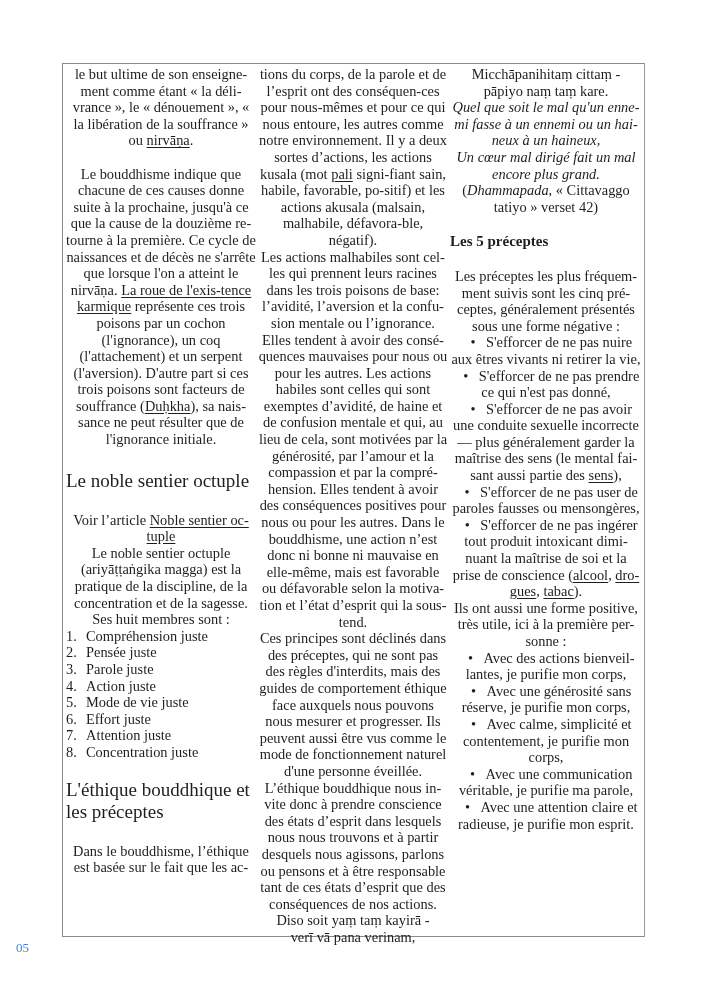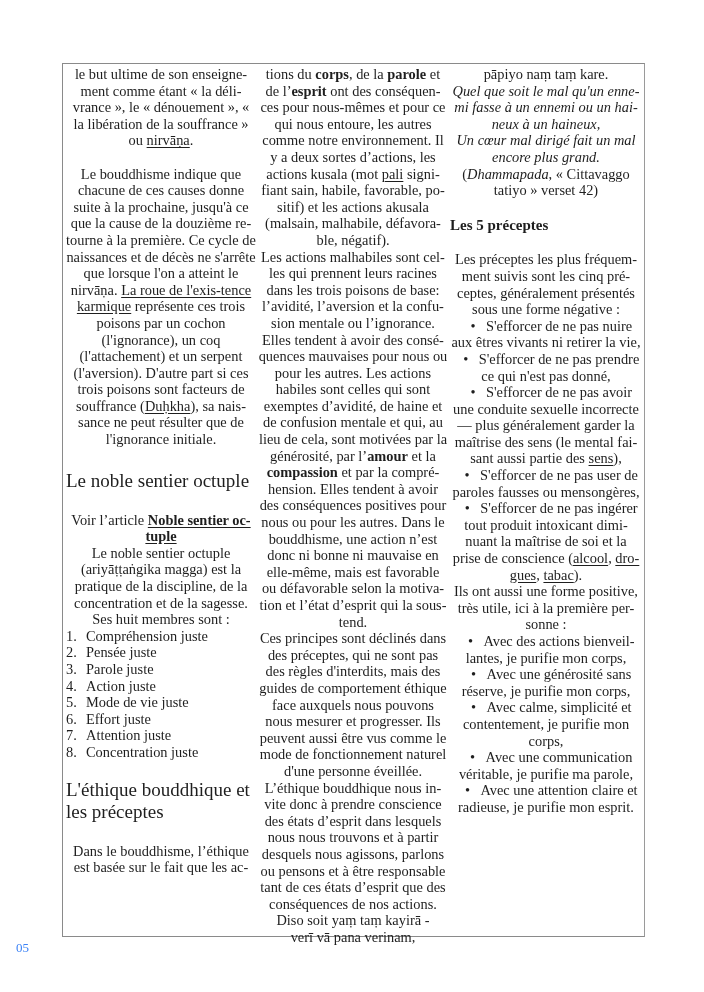--- a/index.html
+++ b/index.html
@@ -7,21 +7,21 @@
       font-family: "Liberation Serif", "DejaVu Serif", serif; color: #1e1e1e; }
     .frame { position: absolute; left: 62px; top: 63px; width: 583px; height: 874px;
       border: 1px solid #8a8a8a; border-right-color: #9a9a9a; box-sizing: border-box; }
     .col { position: absolute; top: 66px; font-size: 14.4px; line-height: 16.6px; }
     .c1 { left: 66px; width: 190px; }
     .c2 { left: 258px; width: 190px; }
     .c3 { left: 450px; width: 192px; }
     p { margin: 0; text-align: center; }
     .gap { height: 16.6px; }
     .u { text-decoration: underline; text-underline-offset: 2px; }
-    .b { font-weight: bold; }
+    .b { font-weight: normal; }
     .i { font-style: italic; }
     h2 { font-size: 19px; line-height: 22px; font-weight: normal; margin: 0; }
     h3 { font-size: 15px; line-height: 16.6px; font-weight: bold; margin: 0; }
     ol { margin: 0; padding: 0; list-style: none; }
     ol li { display: flex; }
     ol li .num { width: 20px; flex: none; }
     .bullet { display: inline-block; width: 26px; }
     .pageno { position: absolute; top: 940px; left: 16px; width: 704px; 
       font-size: 13px; color: #3b82f6; }
   </style>
@@ -82,20 +82,21 @@
 <div class="col c2">
   <p><span>tions du </span><span class="b">corps</span><span>, de la </span><span class="b">parole</span><span> et de l’</span><span class="b">esprit</span><span> ont des conséquen-ces pour nous-mêmes et pour ce qui nous entoure, les autres comme notre environnement. Il y a deux sortes d’actions, les actions kusala (mot </span><span class="u">pali</span><span> signi-fiant sain, habile, favorable, po-sitif) et les actions akusala (malsain, malhabile, défavora-ble, négatif).</span></p>
   <p><span>Les actions malhabiles sont cel-les qui prennent leurs racines dans les trois poisons de base: l’avidité, l’aversion et la confu-sion mentale ou l’ignorance. Elles tendent à avoir des consé-quences mauvaises pour nous ou pour les autres. Les actions habiles sont celles qui sont exemptes d’avidité, de haine et de confusion mentale et qui, au lieu de cela, sont motivées par la générosité, par l’</span><span class="b">amour</span><span> et la </span><span class="b">compassion</span><span> et par la compré-hension. Elles tendent à avoir des conséquences positives pour nous ou pour les autres. Dans le bouddhisme, une action n’est donc ni bonne ni mauvaise en elle-même, mais est favorable ou défavorable selon la motiva-tion et l’état d’esprit qui la sous-tend.</span></p>
   <p>Ces principes sont déclinés dans des préceptes, qui ne sont pas des règles d'interdits, mais des guides de comportement éthique face auxquels nous pouvons nous mesurer et progresser. Ils peuvent aussi être vus comme le mode de fonctionnement naturel d'une personne éveillée.</p>
   <p>L’éthique bouddhique nous in-vite donc à prendre conscience des états d’esprit dans lesquels nous nous trouvons et à partir desquels nous agissons, parlons ou pensons et à être responsable tant de ces états d’esprit que des conséquences de nos actions.</p>
   <p>Diso soit yaṃ taṃ kayirā -</p>
   <p>verī vā pana verinam,</p>
 </div>
 
 <div class="col c3">
+  <p>Micchāpanihitaṃ cittaṃ -</p>
   <p>pāpiyo naṃ taṃ kare.</p>
   <p class="i">Quel que soit le mal qu'un enne-mi fasse à un ennemi ou un hai-neux à un haineux,</p>
   <p class="i">Un cœur mal dirigé fait un mal encore plus grand.</p>
   <p><span>(</span><span class="i">Dhammapada</span><span>, « Cittavaggo tatiyo » verset 42)</span></p>
   <div style="height:18px"></div>
   <h3>Les 5 préceptes</h3>
   <div style="height:18px"></div>
   <p>Les préceptes les plus fréquem-ment suivis sont les cinq pré-ceptes, généralement présentés sous une forme négative :</p>
   <p><span class="bullet">•</span><span>S'efforcer de ne pas nuire aux êtres vivants ni retirer la vie,</span></p>
   <p><span class="bullet">•</span><span>S'efforcer de ne pas prendre ce qui n'est pas donné,</span></p>

